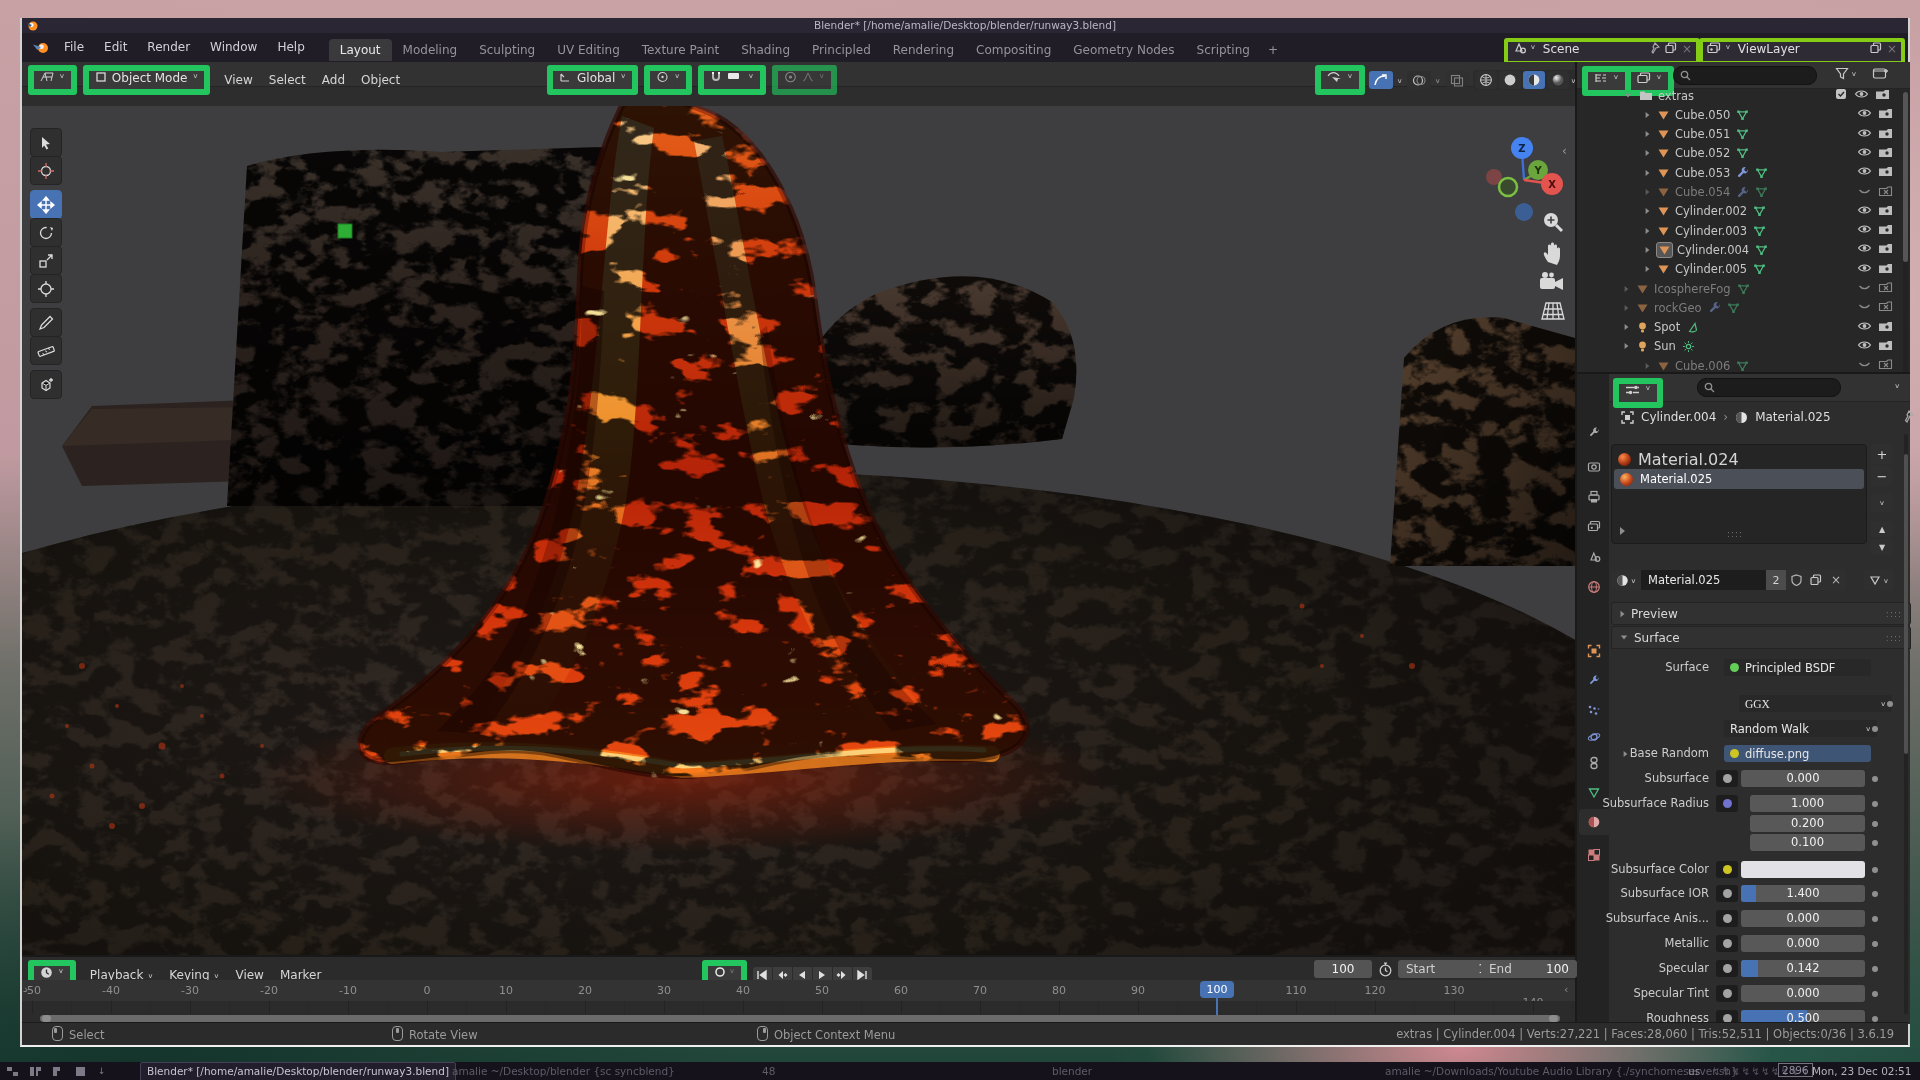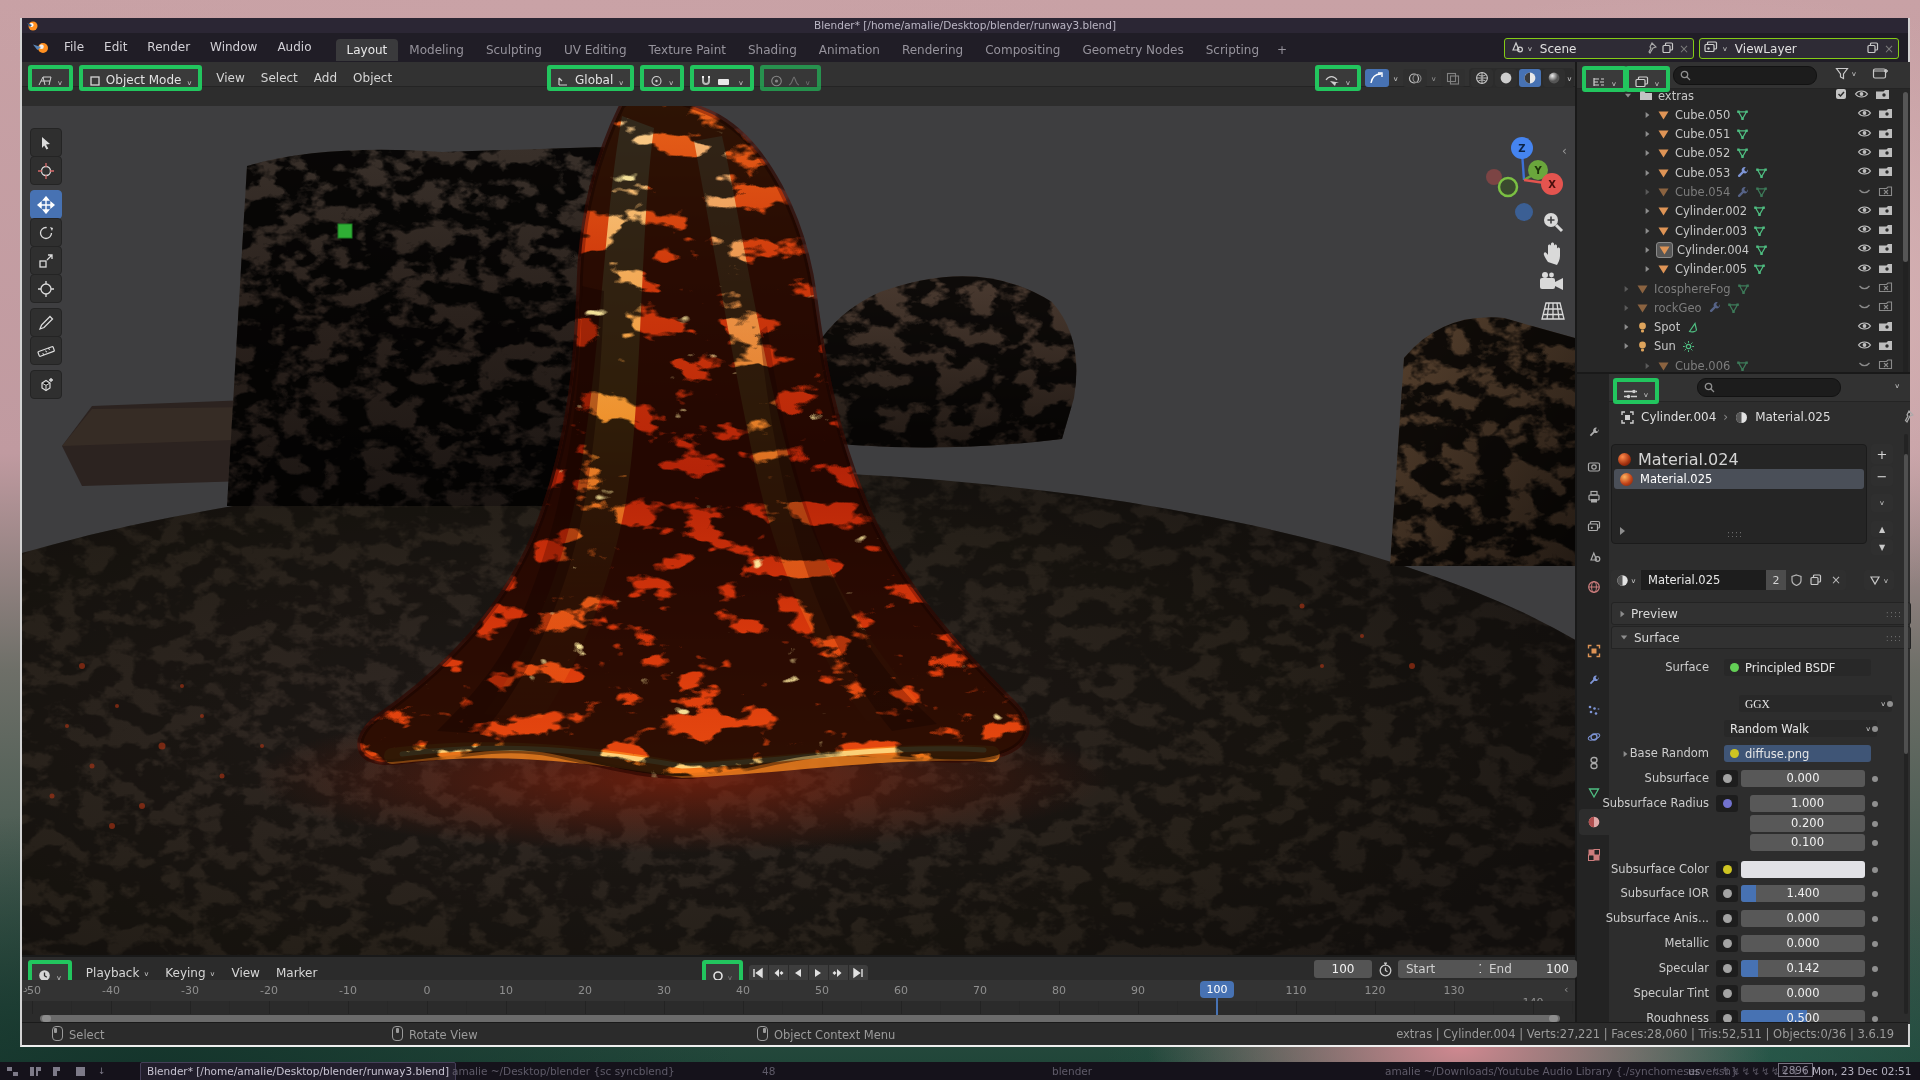--- a/index.html
+++ b/index.html
@@ -19,25 +19,25 @@
   #window{left:20px;top:18px;width:1886px;height:1027px;background:#2d2d2d;
     border-left:2px solid rgba(240,240,240,.85);border-right:2px solid rgba(240,240,240,.85);
     border-bottom:2px solid rgba(250,250,250,.95)}
   
   #titlebar{left:0;top:0;width:100%;height:15px;background:#2b2634;text-align:center;
     font-size:10.5px;line-height:15px;color:#bab6c4}
   #menubar{left:0;top:15px;width:100%;height:29px;background:#201d26;border-bottom:1px solid #151318}
   .menu-item{padding:0 10px;height:29px;line-height:29px;color:#d2d0d6;cursor:default}
   .ws-tab{padding:0 11px;height:22px;line-height:22px;margin-top:4px;color:#96939c;border-radius:4px 4px 0 0}
   .ws-tab.active{background:#3a3a3c;color:#e8e8e8}
-  .seg{background:#2e2b35;border:1px solid #84cc16;border-radius:3px;height:19px;display:flex;align-items:center}
+  .seg{background:#2e2b35;border:4px solid #84cc16;border-radius:3px;height:19px;display:flex;align-items:flex-start}
   .seg .ic{width:22px;text-align:center}
   
   .ed-header{background:#323232;border-bottom:1px solid #242424}
-  .dd{background:#3a3a3a;border:4px solid #22c55e;border-radius:3px;height:18px;display:flex;align-items:flex-end;
+  .dd{background:#3a3a3a;border:6px solid #22c55e;border-radius:3px;height:18px;display:flex;align-items:flex-start;
      padding:0 6px;color:#e2e2e2;gap:5px}
   .chev{font-size:8px;color:#bdbdbd;transform:scaleY(.8)}
   .hmenu{padding:0 8px;color:#d6d6d6}
   .icbtn{height:18px;border-radius:3px;background:#2f2f2f;display:flex;align-items:center;justify-content:center}
   .icbtn.on{background:#4772b3}
   
   .tool{left:8px;width:30px;height:27px;background:#2f2f2f;border:1px solid #242424;border-radius:4px;
      display:flex;align-items:center;justify-content:center}
   .tool.active{background:#4772b3;border-color:#4772b3}
   
@@ -102,30 +102,30 @@
         <svg width="18" height="14" viewBox="0 0 18 14" style="margin:0 4px">
             <circle cx="11" cy="7" r="5" fill="#ff9021"></circle>
             <circle cx="9.5" cy="5.8" r="2.3" fill="#eee"></circle>
             <path d="M1 3.5l8 2.6-3.6 3z" fill="#5a86b8"></path>
           </svg>
         <span id="top-menus" class="flex">
             <span class="menu-item">File</span>
             <span class="menu-item">Edit</span>
             <span class="menu-item">Render</span>
             <span class="menu-item">Window</span>
-            <span class="menu-item">Audio</span>
+            <span class="menu-item">Help</span>
           </span>
         <span id="ws-tabs" class="flex" style="margin-left:14px">
             <span class="ws-tab active">Layout</span>
             <span class="ws-tab">Modeling</span>
             <span class="ws-tab">Sculpting</span>
             <span class="ws-tab">UV Editing</span>
             <span class="ws-tab">Texture Paint</span>
             <span class="ws-tab">Shading</span>
-            <span class="ws-tab">Animation</span>
+            <span class="ws-tab">Principled</span>
             <span class="ws-tab">Rendering</span>
             <span class="ws-tab">Compositing</span>
             <span class="ws-tab">Geometry Nodes</span>
             <span class="ws-tab">Scripting</span>
           </span>
         <span class="ws-tab" style="padding:0 7px">+</span>
       </div>
 
       <div class="abs flex seg" style="left:1482px;top:5px;width:188px">
         <span class="ic"><svg width="15" height="12" viewBox="0 0 15 12">

